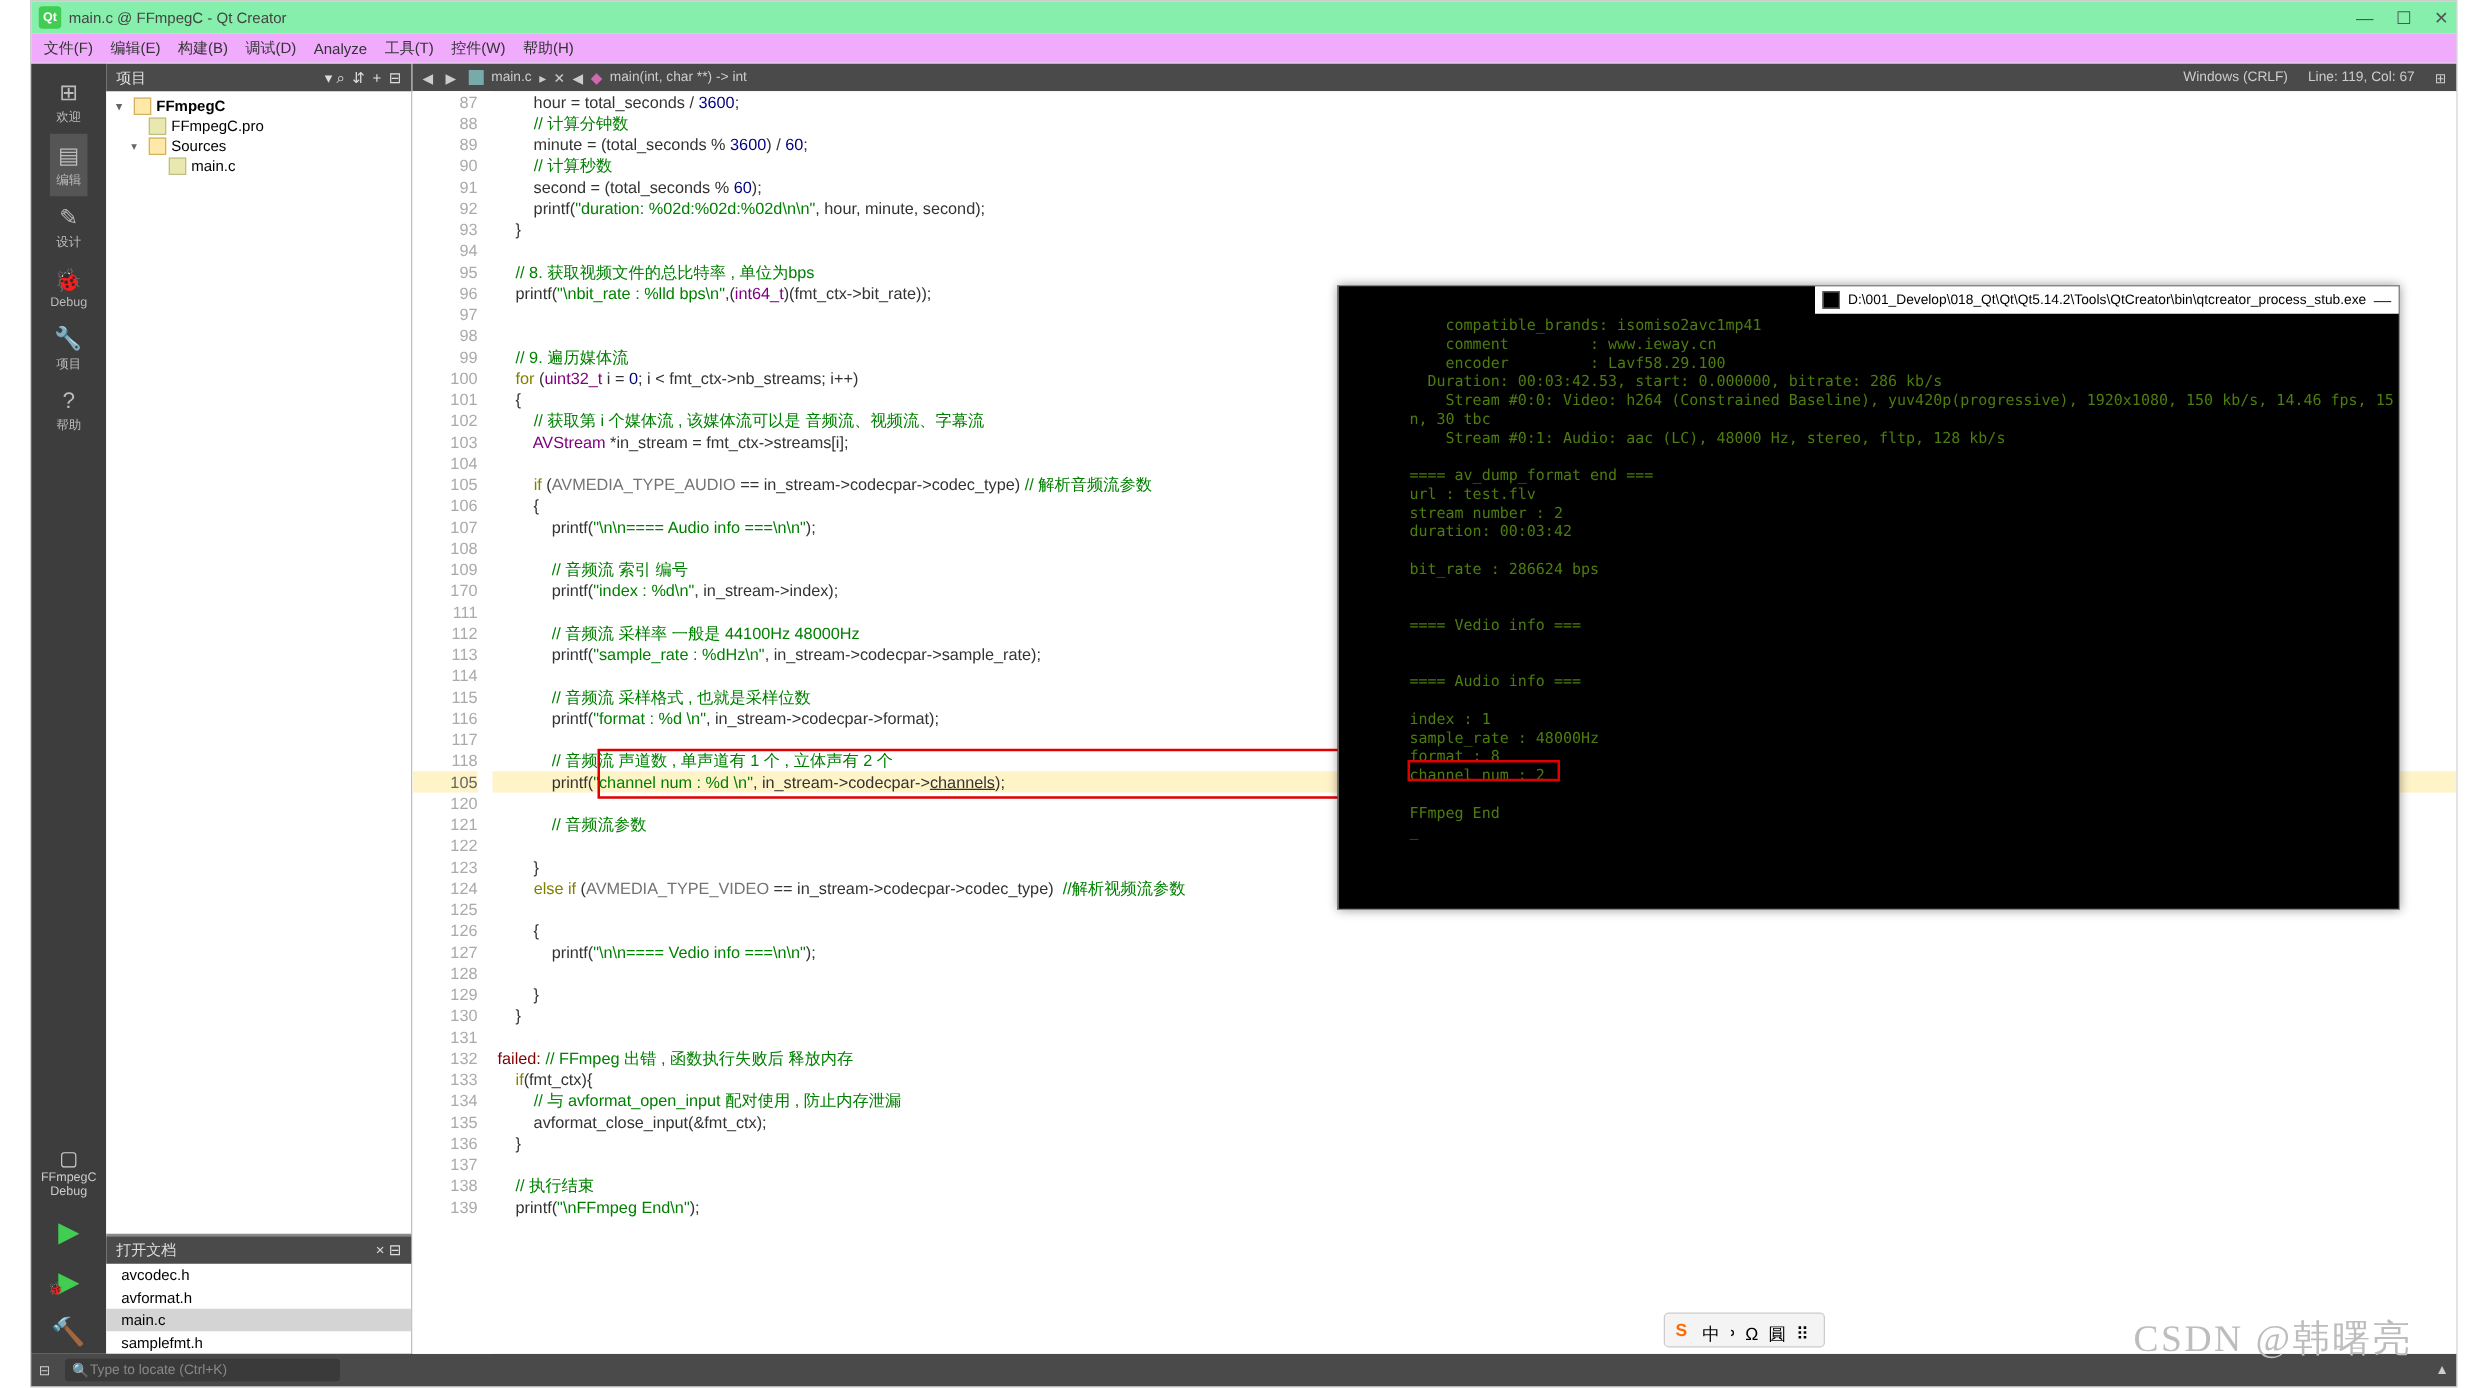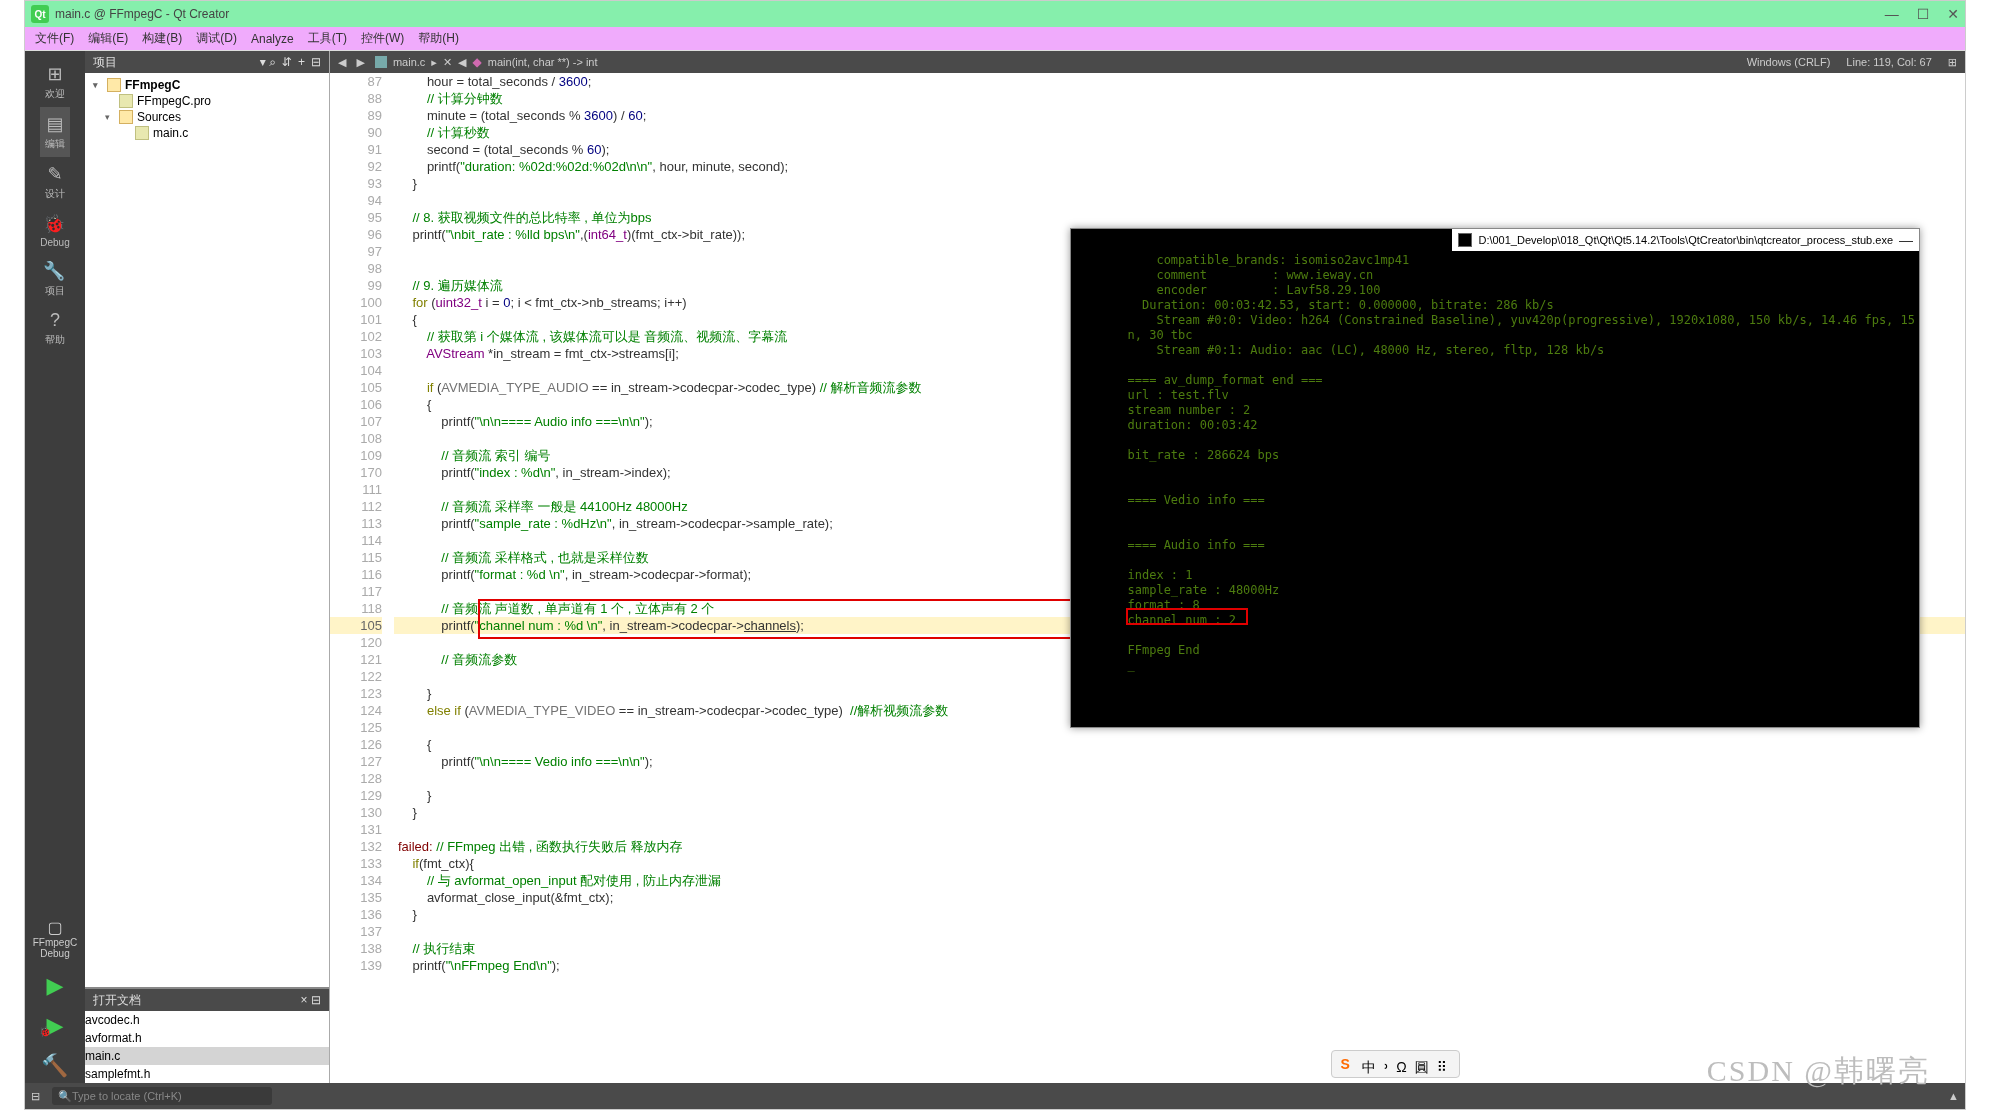--- a/index.html
+++ b/index.html
@@ -24,21 +24,21 @@
 .tree { flex:1; font-size:12px; padding:4px 0; overflow:auto; }
 .tree-node { padding:1px 0 1px 8px; display:flex; align-items:center; gap:4px; }
 .tree-node.d1 { padding-left:20px; }
 .tree-node.d2 { padding-left:36px; }
 .tree-node .arr { font-size:9px; color:#666; width:10px; }
 .tree-node .fico { width:14px; height:14px; background:#e8e8b0; border:1px solid #c0c080; }
 .tree-node .fico.folder { background:#ffe9a8; border-color:#d4b060; }
 .tree-node.bold { font-weight:bold; }
 .open-docs { border-top:2px solid #888; }
 .doc-list { font-size:12px; }
-.doc-item { padding:2px 0; }
+.doc-item { padding:2px 12px; }
 .doc-item.sel { background:#d4d4d4; }
 .editor-area { flex:1; display:flex; flex-direction:column; min-width:0; }
 .editor-toolbar { height:22px; background:#4a4a4a; display:flex; align-items:center; padding:0 8px; font-size:11px; color:#ccc; gap:10px; }
 .editor-toolbar .crumb { display:flex; align-items:center; gap:6px; }
 .editor-toolbar .file-ico { width:12px; height:12px; background:#7aa; }
 .editor-toolbar .func-ico { color:#d06ab0; font-size:12px; }
 .editor-toolbar .status { margin-left:auto; display:flex; gap:16px; }
 .code-view { flex:1; display:flex; font-family:Consolas,monospace; font-size:13px; line-height:17px; overflow:hidden; background:#fff; position:relative; }
 .gutter { width:64px; text-align:right; color:#aaa; padding-right:12px; background:#fff; user-select:none; }
 .gutter .ln { height:17px; }

